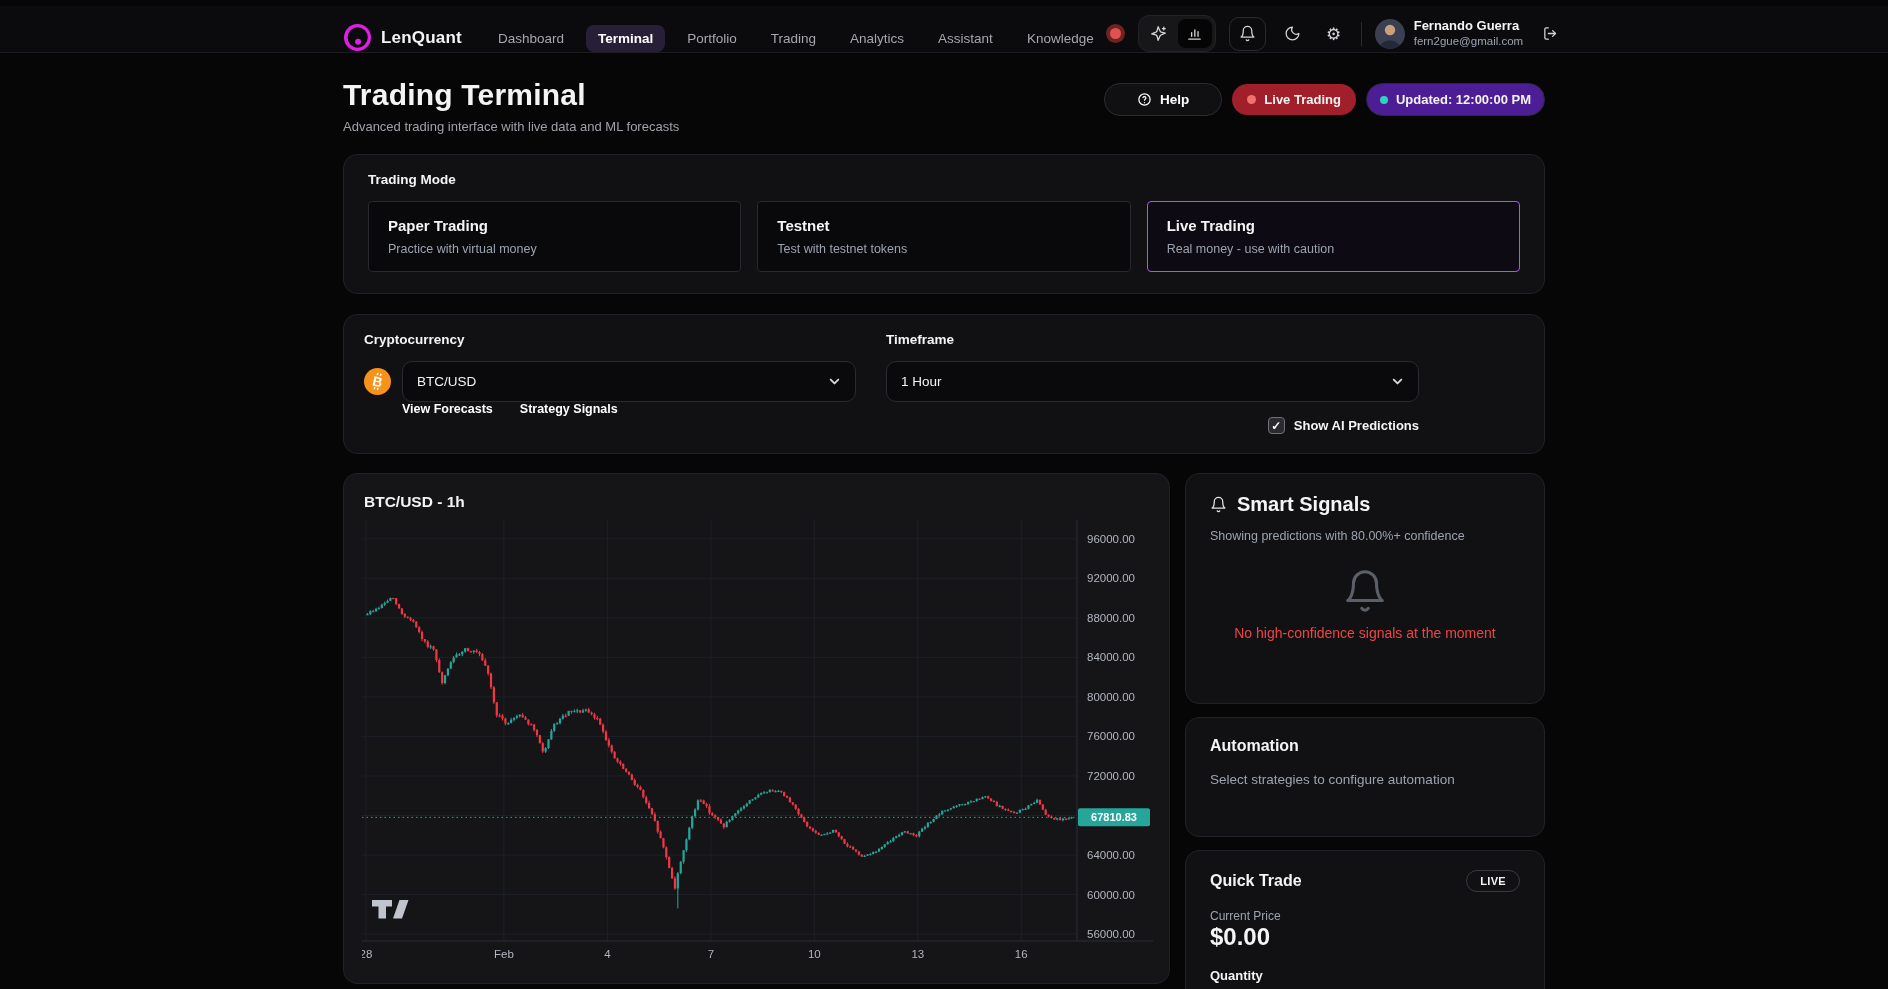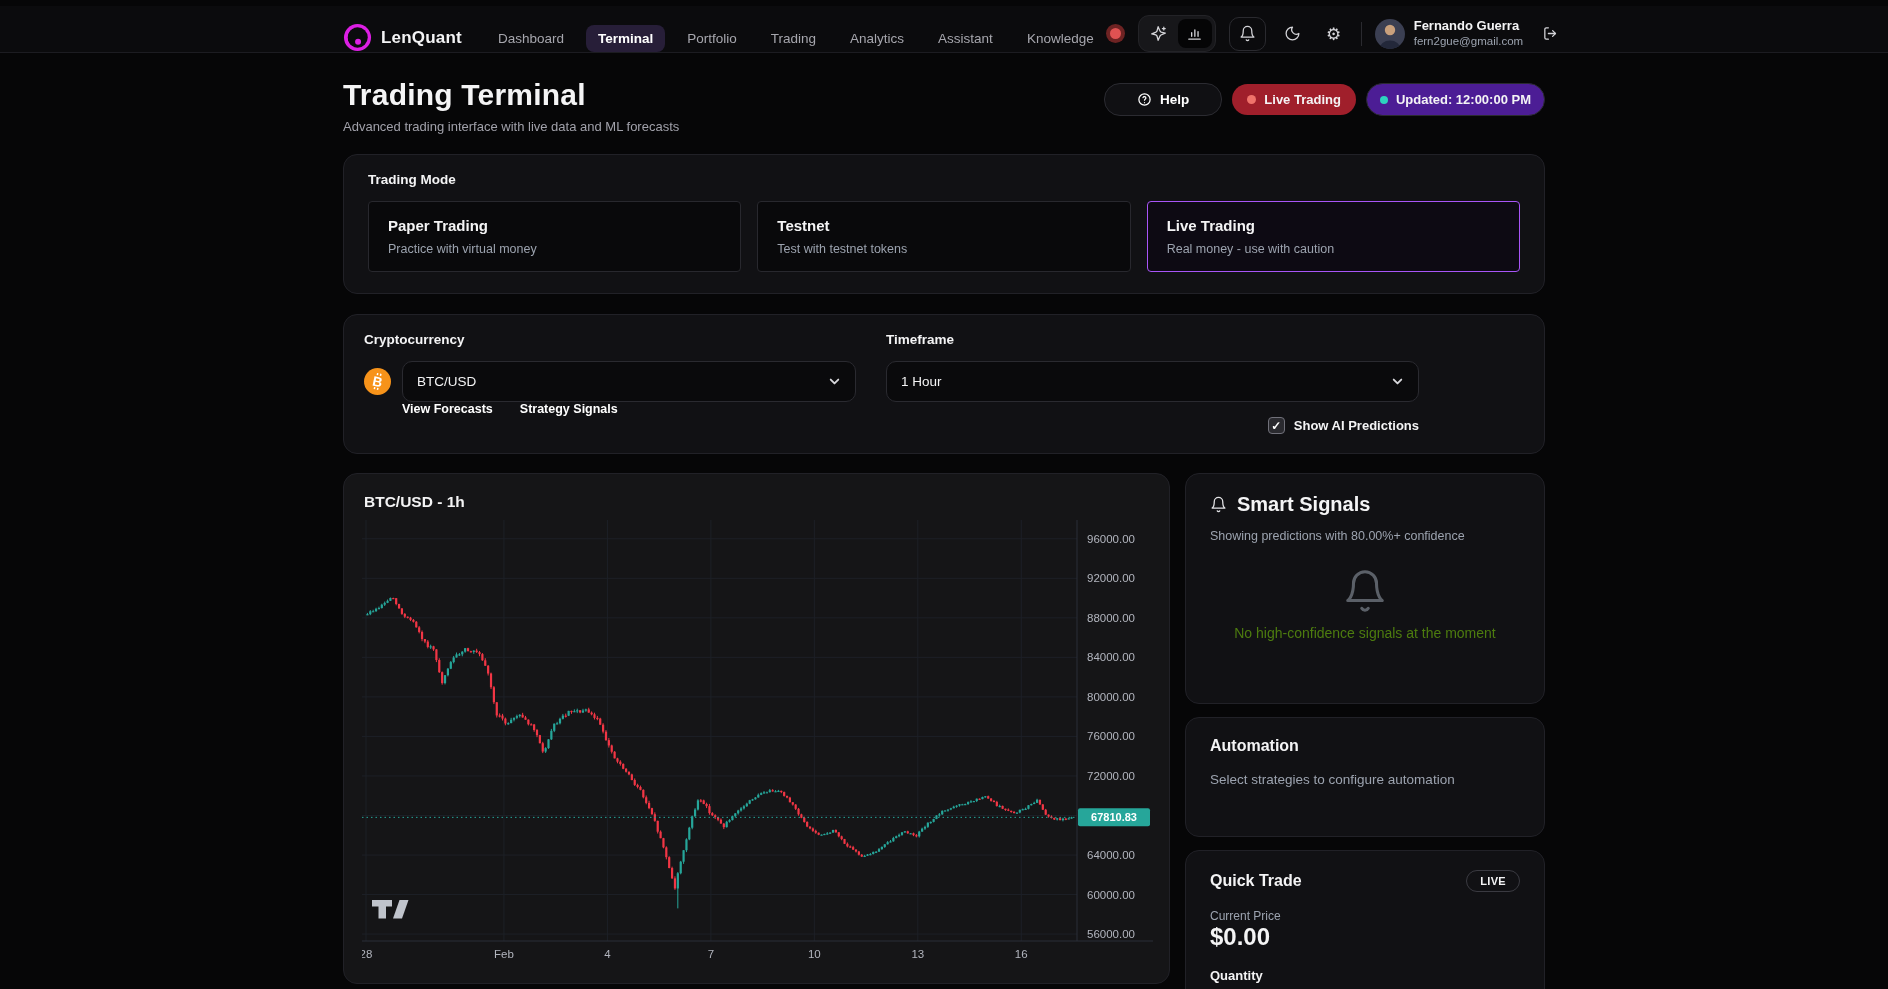--- a/index.html
+++ b/index.html
@@ -63,21 +63,21 @@
   .checkbox.checked{background:#2a2a2f}
   
   .main-row{display:flex;gap:15px}
   .chart-card{width:827px;height:511px;padding:14px 18px;flex:0 0 auto}
   .chart-title{font-size:15.5px;font-weight:bold;margin:5px 0 9px 2px}
   .side-col{flex:1;display:flex;flex-direction:column;gap:13px}
   .signals-card{height:231px;padding:19px 24px}
   .signals-head{display:flex;align-items:center;gap:10px;font-size:20px;font-weight:bold}
   .signals-sub{font-size:12.5px;color:#9ca3af;margin-top:13px}
   .signals-empty{display:flex;flex-direction:column;align-items:center;gap:11px;margin-top:25px}
-  .signals-empty-text{font-size:14px;color:#4d7c0f}
+  .signals-empty-text{font-size:14px;color:#ef4444}
   .automation-card{height:120px;padding:19px 24px}
   .side-title{font-size:16px;font-weight:bold}
   .auto-desc{font-size:13.5px;color:#9ca3af;margin-top:17px}
   .qt-card{height:330px;padding:19px 24px}
   .qt-head{display:flex;justify-content:space-between;align-items:center}
   .live-pill{border:1px solid #3a3a41;border-radius:999px;padding:4px 13px;font-size:11px;font-weight:bold;letter-spacing:.3px}
   .qt-price-label{font-size:12px;color:#9ca3af;margin-top:17px}
   .qt-price{font-size:24px;font-weight:bold;}
   .qt-qty-label{font-size:13px;font-weight:bold;margin-top:17px}
   .qt-input{width:100%;height:40px;margin-top:8px;background:#0a0a0c;border:1px solid #2a2a30;border-radius:10px;color:#fff;padding:0 14px;font-size:13.5px;font-family:inherit}

